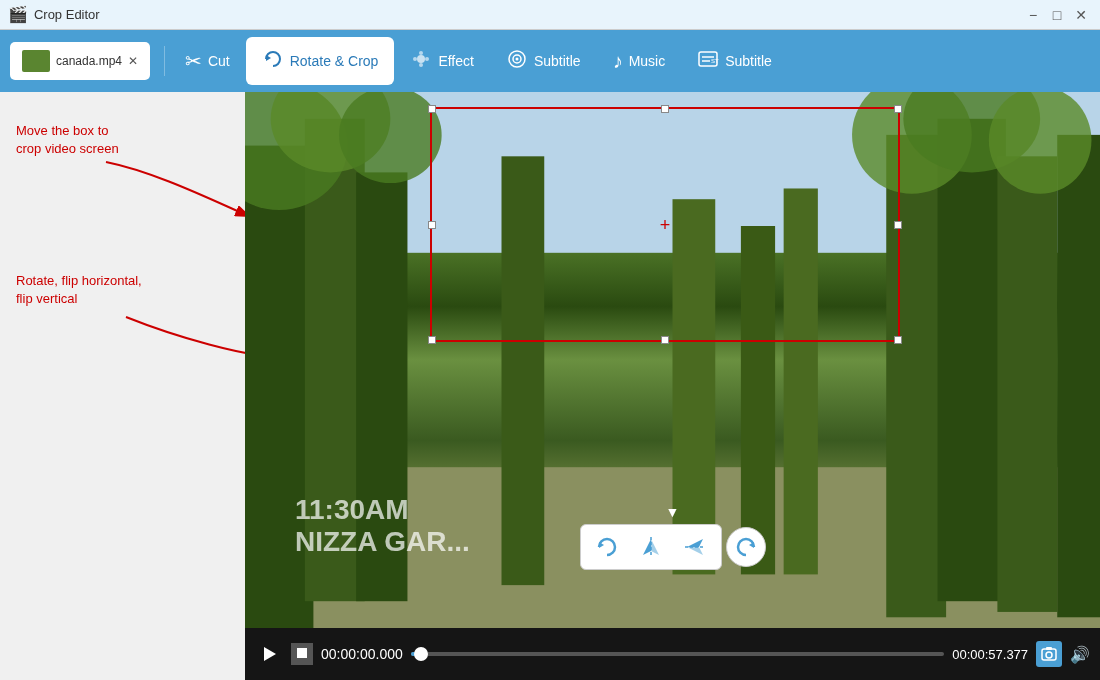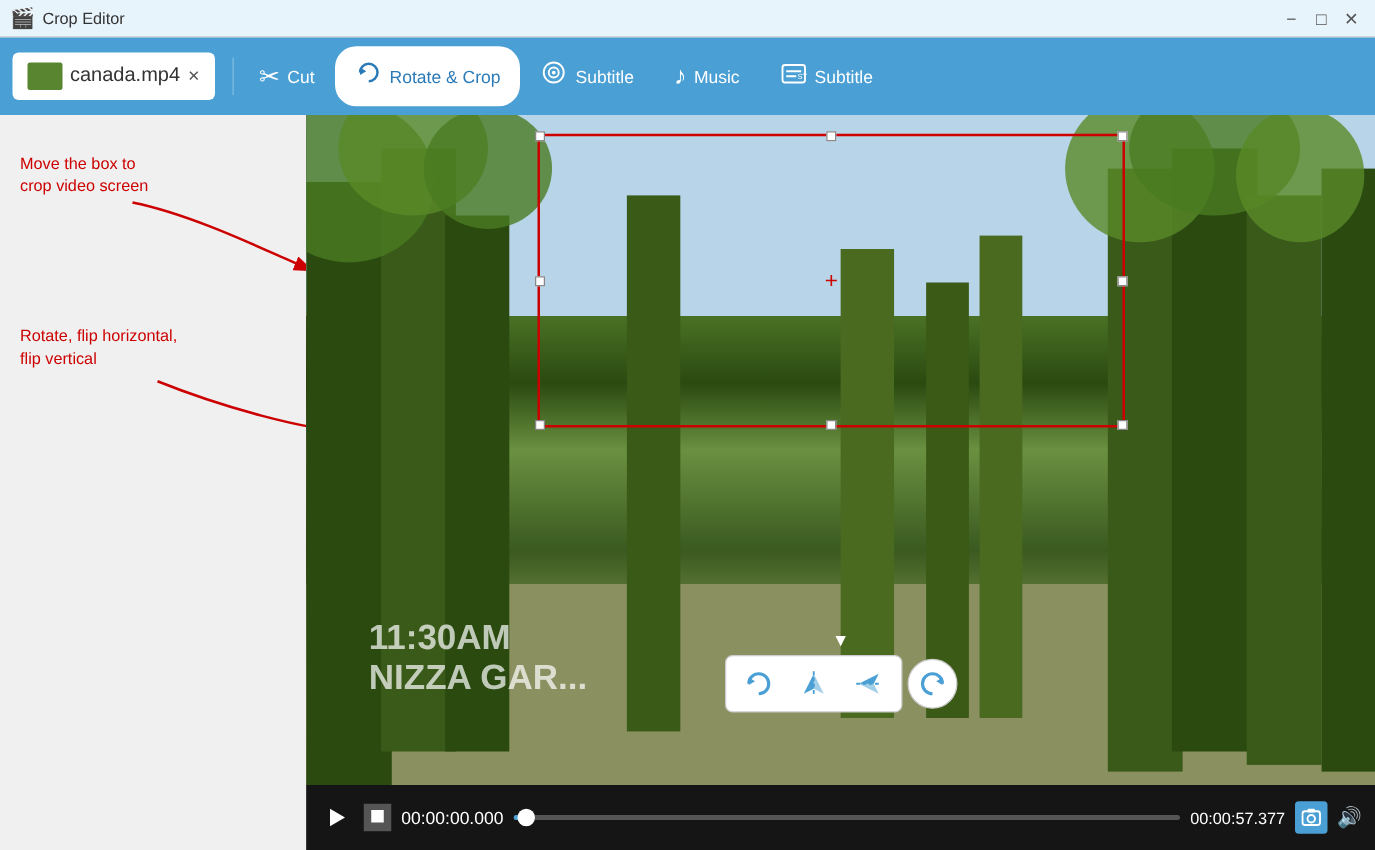--- a/index.html
+++ b/index.html
@@ -29,21 +29,21 @@
       height: 62px;
       display: flex;
       align-items: center;
       padding: 0 10px;
     }
     .nav-tab {
       display: flex; align-items: center; gap: 6px;
       padding: 8px 16px; cursor: pointer; border-radius: 5px;
       color: white; font-size: 14px; font-weight: 500; height: 48px;
     }
-    .nav-tab.active { background: white; color: #2a7ab8; border-radius: 17px; }
+    .nav-tab.active { background: white; color: #2a7ab8; border-radius: 6px; }
 
     
     .main-layout {
       display: flex;
       height: calc(680px - 30px - 62px);
       background: #f5f5f5;
     }
 
     
     .sidebar {
@@ -204,40 +204,52 @@
     <button class="titlebar-btn">−</button>
     <button class="titlebar-btn">□</button>
     <button class="titlebar-btn">✕</button>
   </div>
 </div>
 
 <div class="nav-bar">
 
   <div style="background:#fff; border-radius:5px; padding:4px 12px; display:flex; align-items:center; gap:6px; margin-right:10px; height:38px;">
     <span style="width:28px;height:22px;background:#5a8530;border-radius:2px;display:inline-block;"></span>
-    <span style="font-size:16px;color:#333;">canada.mp4</span>
+    <span style="font-size:12px;color:#333;">canada.mp4</span>
     <button style="background:none;border:none;cursor:pointer;color:#555;font-size:12px;">✕</button>
   </div>
   <div class="sep"></div>
 
   <div class="nav-tab">
     <span style="font-size:20px;">✂</span>
     <span>Cut</span>
   </div>
 
   <div class="nav-tab active">
     <span style="font-size:20px;">
       <svg width="22" height="22" viewBox="0 0 22 22" fill="none">
           <path d="M4 11 A7 7 0 1 1 11 18" stroke="#2a7ab8" stroke-width="2" fill="none"></path>
           <polygon points="4,7 4,13 9,10" fill="#2a7ab8"></polygon>
         </svg>
     </span>
     <span>Rotate &amp; Crop</span>
   </div>
 
+  <div class="nav-tab">
+    <span style="font-size:20px;">
+      <svg width="22" height="22" viewBox="0 0 22 22">
+          <circle cx="11" cy="11" r="4" fill="white" opacity="0.7"></circle>
+          <circle cx="11" cy="5" r="2" fill="white" opacity="0.6"></circle>
+          <circle cx="11" cy="17" r="2" fill="white" opacity="0.6"></circle>
+          <circle cx="5" cy="11" r="2" fill="white" opacity="0.6"></circle>
+          <circle cx="17" cy="11" r="2" fill="white" opacity="0.6"></circle>
+        </svg>
+    </span>
+    <span>Effect</span>
+  </div>
 
   <div class="nav-tab">
     <span style="font-size:20px;">
       <svg width="22" height="22" viewBox="0 0 22 22">
           <circle cx="11" cy="11" r="8" stroke="white" stroke-width="1.5" fill="none"></circle>
           <circle cx="11" cy="11" r="4" stroke="white" stroke-width="1.5" fill="none"></circle>
           <circle cx="11" cy="11" r="1.5" fill="white"></circle>
         </svg>
     </span>
     <span>Subtitle</span>
@@ -270,21 +282,21 @@
       <svg width="180" height="80" style="overflow:visible; position:absolute; top:20px; left:80px;">
         <defs>
             <marker id="arrowhead1" markerWidth="8" markerHeight="6" refX="8" refY="3" orient="auto">
               <polygon points="0 0, 8 3, 0 6" fill="#cc0000"></polygon>
             </marker>
           </defs>
         <path d="M10,20 C60,30 120,60 155,75" stroke="#cc0000" stroke-width="2" fill="none" marker-end="url(#arrowhead1)"></path>
       </svg>
     </div>
 
-    <div style="position:absolute; top:168px; left:16px;">
+    <div style="position:absolute; top:180px; left:16px;">
       <div class="hint-text">Rotate, flip horizontal,<br>flip vertical</div>
       <svg width="200" height="80" style="overflow:visible; position:absolute; top:25px; left:100px;">
         <defs>
             <marker id="arrowhead2" markerWidth="8" markerHeight="6" refX="8" refY="3" orient="auto">
               <polygon points="0 0, 8 3, 0 6" fill="#cc0000"></polygon>
             </marker>
           </defs>
         <path d="M10,20 C60,40 130,60 165,60" stroke="#cc0000" stroke-width="2" fill="none" marker-end="url(#arrowhead2)"></path>
       </svg>
     </div>

